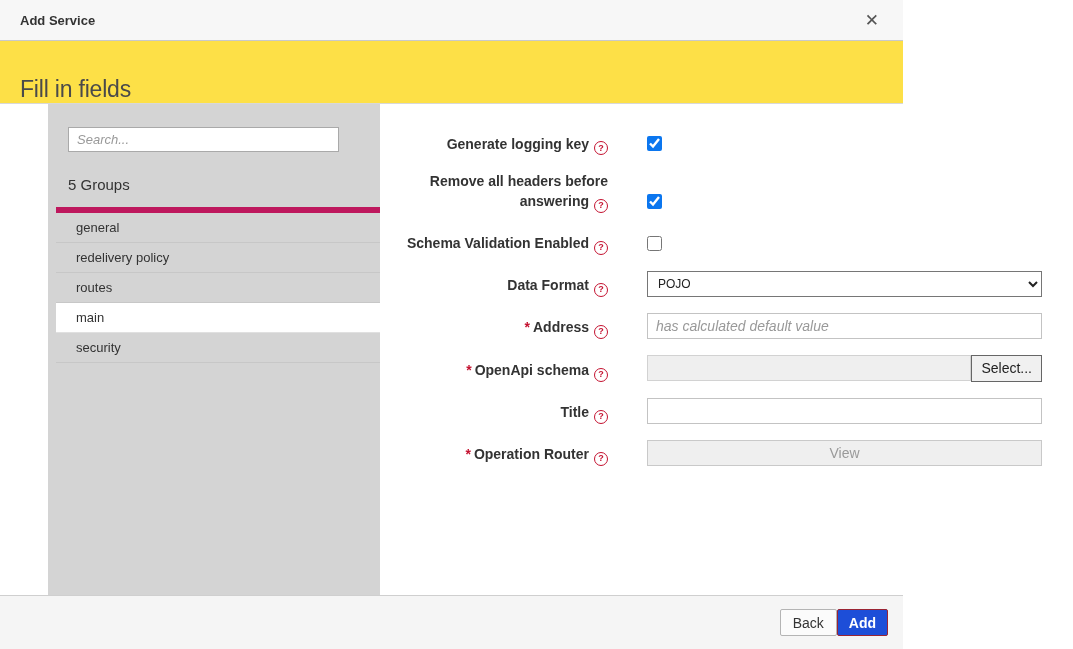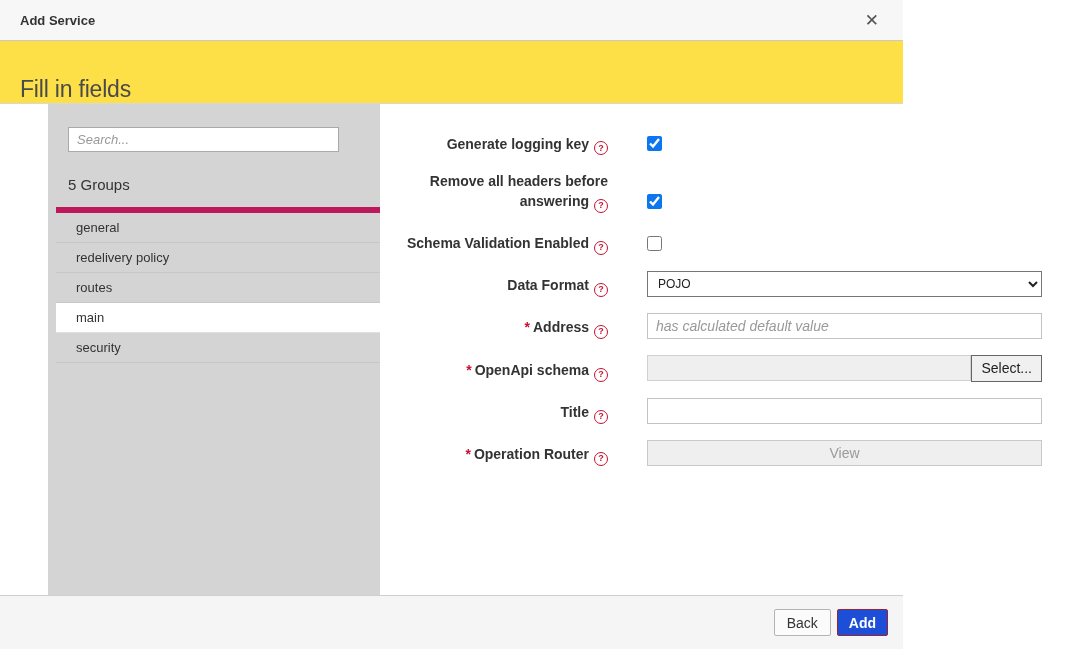--- a/index.html
+++ b/index.html
@@ -89,21 +89,21 @@
   .view-btn {
     width: 100%; height: 26px; background: #efefef; border: 1px solid #c9c9c9;
     color: #9a9a9a; font-size: 14px; font-family: "Liberation Sans", sans-serif;
     cursor: default;
   }
 
   
   .footer {
     height: 54px; flex: 0 0 auto; background: #f5f5f5; border-top: 1px solid #cfcfcf;
     display: flex; align-items: center; justify-content: flex-end;
-    padding-right: 15px; gap: 6px;
+    padding-right: 15px; gap: 0;
   }
   .btn {
     font-family: "Liberation Sans", sans-serif; font-size: 14px;
     border-radius: 2px; cursor: pointer; height: 27px;
   }
   .btn-back { background: #fbfbfb; border: 1px solid #b4b4b4; color: #333; padding: 0 12px; }
   .btn-add  { background: #1d4ed8; border: 1px solid #9a2433; color: #fff; font-weight: 700; padding: 0 11px; }
 </style>
 </head>
 <body>

